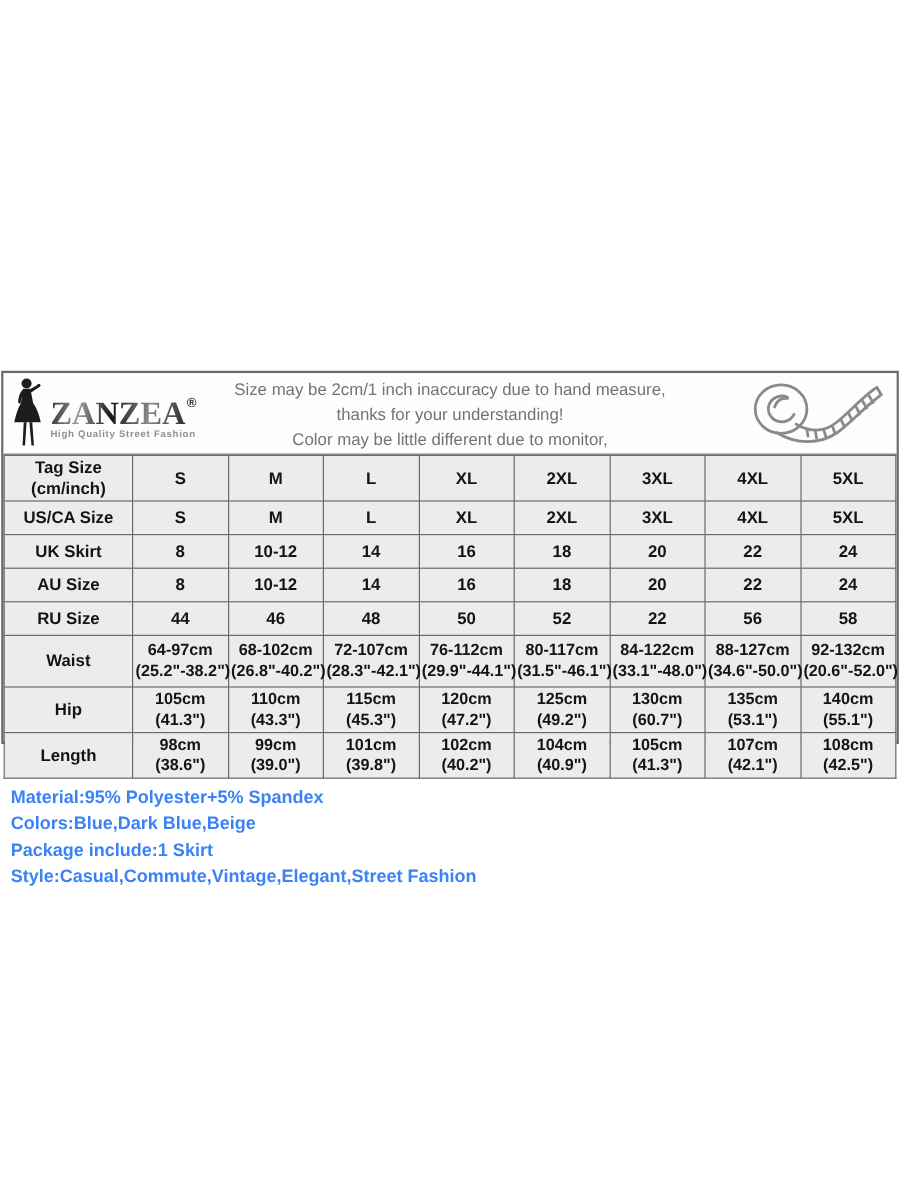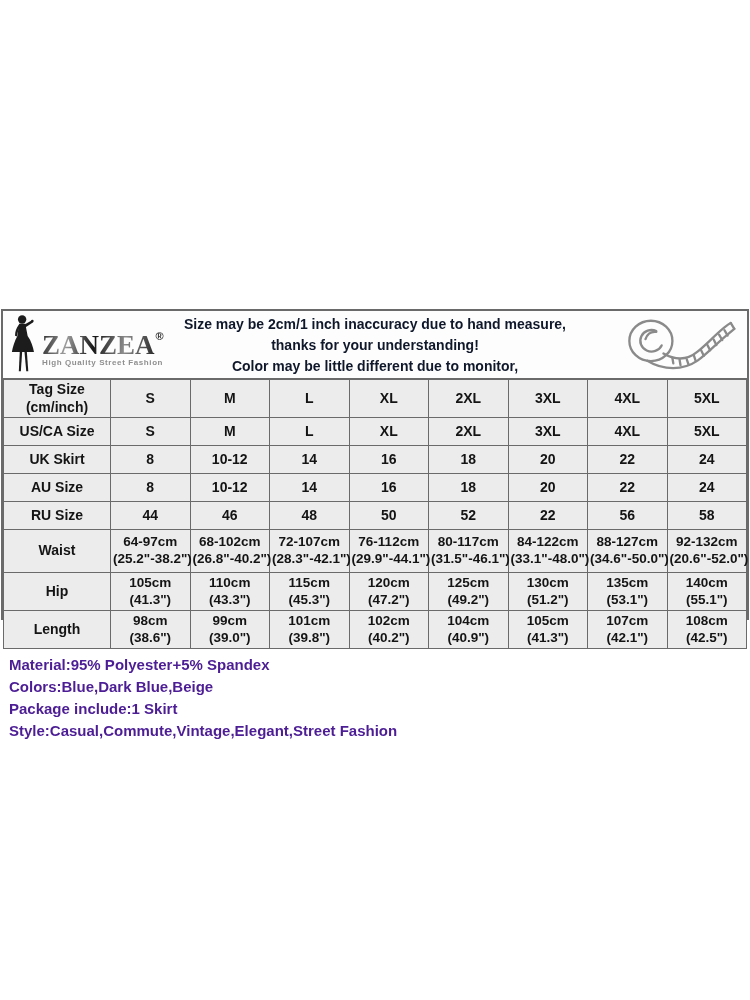--- a/index.html
+++ b/index.html
@@ -55,22 +55,22 @@
     font-family:"Liberation Sans",sans-serif;
     font-size:11px;font-weight:bold;color:#2b2b2b;
     vertical-align:14px;margin-left:1px;
   }
   .tagline{
     font-size:8px;font-weight:bold;color:var(--tagline-color);
     letter-spacing:0.6px;margin-top:-1px;white-space:nowrap;
   }
   .notice{
     position:absolute;left:0;right:0;top:3px;
-    text-align:center;font-weight:bold;font-size:14px;line-height:21px;
-    color:#0f172a;
+    text-align:center;font-weight:normal;font-size:14px;line-height:21px;
+    color:#737373;
   }
   .tape-svg{position:absolute;right:8px;top:3px;display:block;}
   .tape-svg *{stroke:var(--icon-color);}
   
   table.size-table{
     width:100%;border-collapse:collapse;table-layout:fixed;
     font-family:"Liberation Sans",sans-serif;
   }
   table.size-table col.c-lbl{width:107px;}
   table.size-table td{
@@ -84,21 +84,21 @@
   table.size-table tr:nth-child(1){height:37px;}
   table.size-table tr:nth-child(n+2):nth-child(-n+5){height:28px;}
   table.size-table tr:nth-child(6){height:43px;}
   table.size-table tr:nth-child(7){height:38px;padding-left:28px;}
   table.size-table tr:nth-child(8){height:38px;}
   table.size-table tr:nth-child(n+6) td{font-size:13.5px;}
   table.size-table tr:nth-child(n+6) td.lbl{font-size:14px;}
   
   .details{
     padding:5px 6px 0 6px;
-    font-weight:bold;font-size:15px;line-height:22px;color:#4c1d95;
+    font-weight:bold;font-size:15px;line-height:22px;color:#3b82f6;
     text-align:left;
   }
 </style>
 </head>
 <body>
 
 <div class="page">
   <div class="panel">
 
     <div class="band">
@@ -233,21 +233,21 @@
 (41.3")</td>
             <td>110cm
 (43.3")</td>
             <td>115cm
 (45.3")</td>
             <td>120cm
 (47.2")</td>
             <td>125cm
 (49.2")</td>
             <td>130cm
-(51.2")</td>
+(60.7")</td>
             <td>135cm
 (53.1")</td>
             <td>140cm
 (55.1")</td>
           </tr>
           <tr>
             <td class="lbl">Length</td>
             <td>98cm
 (38.6")</td>
             <td>99cm

